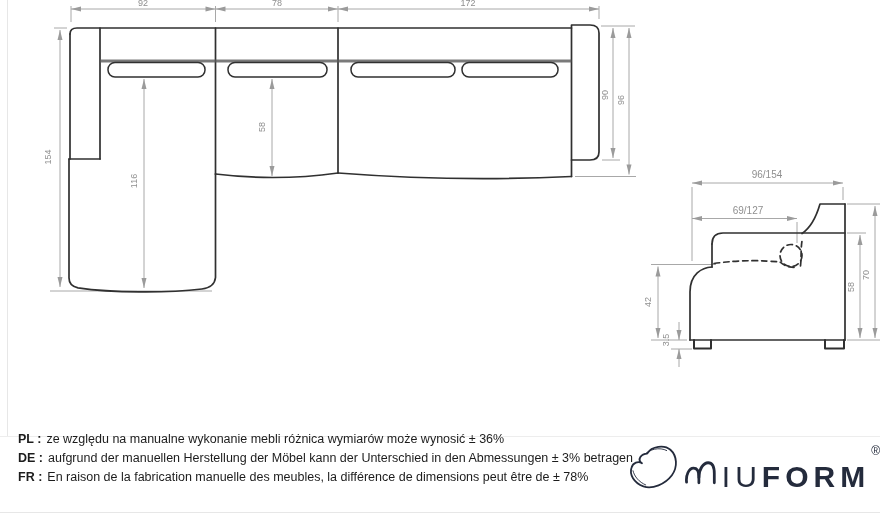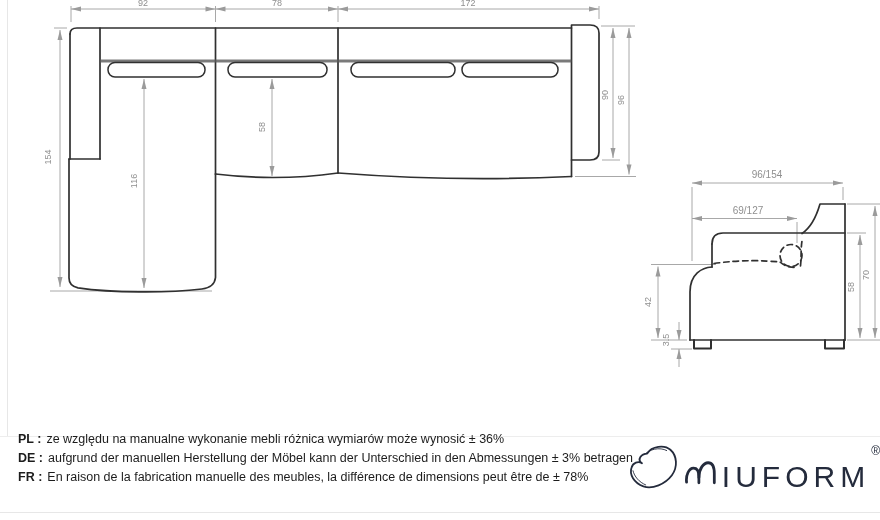--- a/index.html
+++ b/index.html
@@ -11,21 +11,21 @@
   .dim-label-md{font-size:10px;fill:#8f8f8f;}
   .disclaimer{position:absolute;left:18px;top:430px;color:#1c1c1c;
               font-size:12.5px;line-height:19px;white-space:nowrap;}
   .disclaimer .lang{font-weight:bold;margin-right:5px;}
   .logo{position:absolute;left:627px;top:434px;width:253px;height:66px;
         display:flex;align-items:center;}
   .logo-wave{margin-left:7px;margin-top:10px;}
   .logo-text{color:#242b3c;font-size:30px;letter-spacing:5px;margin-left:3px;
              margin-top:20px;}
   .logo-text.iu{font-weight:400;}
-  .logo-text.form{font-weight:400;margin-left:0;}
+  .logo-text.form{font-weight:700;margin-left:0;}
   .logo-reg{color:#242b3c;font-size:12px;margin-top:-2px;margin-left:1px;
             align-self:flex-start;padding-top:12px;}
 </style>
 </head>
 <body>
 
 <div class="frame-line" style="left:7px;top:0;width:1px;height:437px;"></div>
 <div class="frame-line" style="left:0;top:436px;width:880px;height:1px;background:#ededed;"></div>
 <div class="frame-line" style="left:0;top:512px;width:880px;height:1px;"></div>
 

